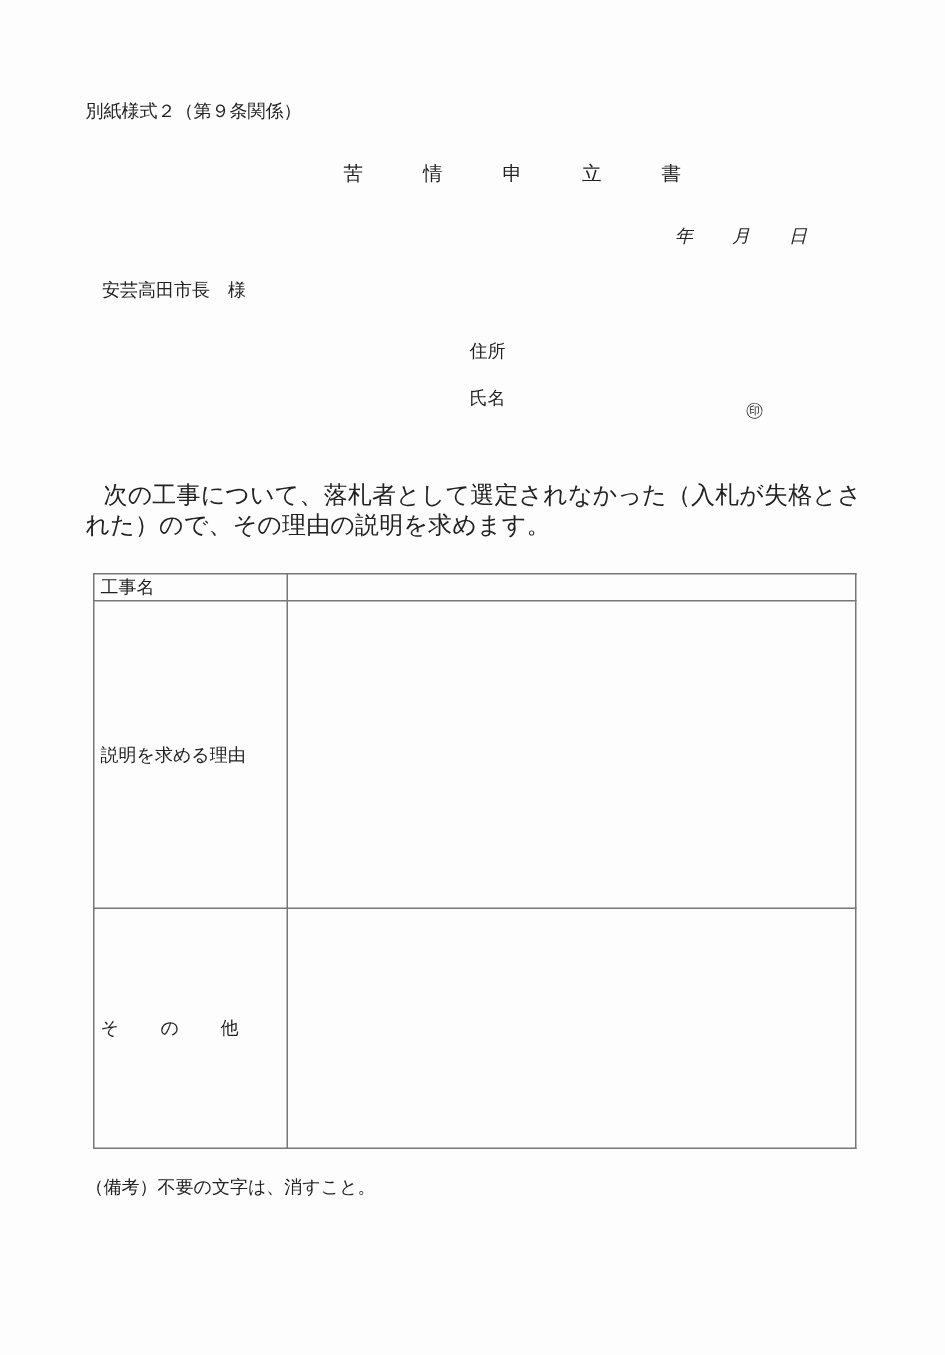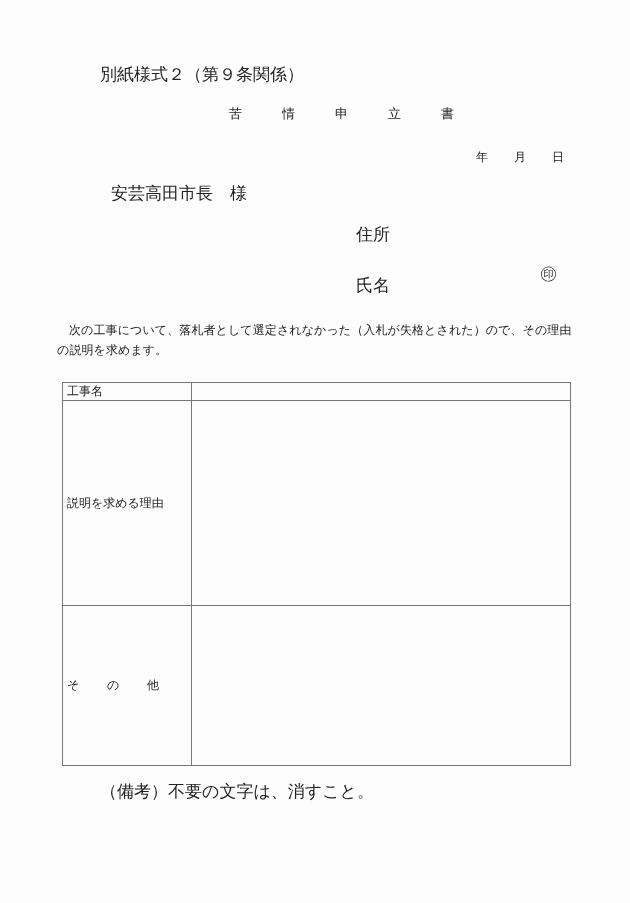--- a/index.html
+++ b/index.html
@@ -1,49 +1,49 @@
 <!DOCTYPE html>
 <html><head>
 <meta charset="utf-8">
 <style>
   html, body { margin: 0; padding: 0; }
   body {
     width: 630px; height: 903px; background: #fdfdfd; position: relative; overflow: hidden;
     font-family: "DejaVu Serif", "Liberation Serif", serif; color: #222;
   }
   .abs { position: absolute; white-space: nowrap; }
-  .t12 { font-size: 17px; line-height: 14px; margin-left: 43px; }
+  .t12 { font-size: 12px; line-height: 14px; }
   .title span { display: inline-block; width: 53px; font-size: 13px; }
   .date span { display: inline-block; width: 38px; font-size: 12px; }
-  .para { position: absolute; left: 57px; width: 525px; font-size: 12px; line-height: 20px; white-space: normal; text-indent: 12px; letter-spacing: 0.1px; }
+  .para { position: absolute; left: 57px; width: 525px; font-size: 16px; line-height: 20px; white-space: normal; text-indent: 12px; letter-spacing: 0.1px; }
   table.form {
     position: absolute; left: 62px; top: 382px; width: 509px; border-collapse: collapse;
     font-size: 12px;
   }
   table.form td { border: 1px solid #777; padding: 0 4px; vertical-align: middle; }
   table.form td.label { width: 120px; }
   .spread { display: flex; justify-content: space-between; width: 92px; }
 </style>
 </head>
 <body>
 
 <div class="abs t12" style="left:57px; top:67px;">別紙様式２（第９条関係）</div>
 
-<div class="abs title" style="left:229px; top:105px;font-family:Liberation Mono, monospace;">
+<div class="abs title" style="left:229px; top:105px;">
   <span>苦</span><span>情</span><span>申</span><span>立</span><span>書</span>
 </div>
 
-<div class="abs date" style="left:476px; top:146px;">
+<div class="abs date" style="left:450px; top:146px;font-style:italic;">
   <span>年</span><span>月</span><span>日</span>
 </div>
 
 <div class="abs t12" style="left:68px; top:186px;text-align:center;">安芸高田市長　様</div>
 
 <div class="abs t12" style="left:313px; top:227px;">住所</div>
-<div class="abs t12" style="left:313px; top:278px;">氏名</div>
+<div class="abs t12" style="left:313px; top:258px;">氏名</div>
 <div class="abs t12" style="left:497px; top:266px;">㊞</div>
 
 <div class="para" style="top:320px;">次の工事について、落札者として選定されなかった（入札が失格とされた）ので、その理由の説明を求めます。</div>
 
 <table class="form">
   <tbody>
       <tr style="height:17px;">
     <td class="label">工事名</td>
     <td></td>
   </tr>

